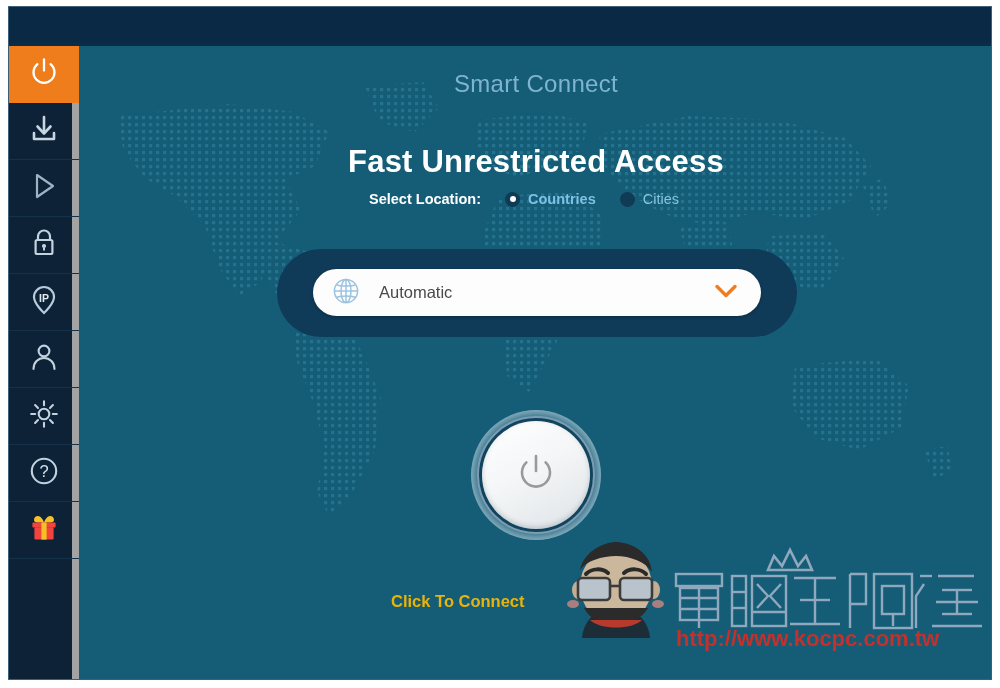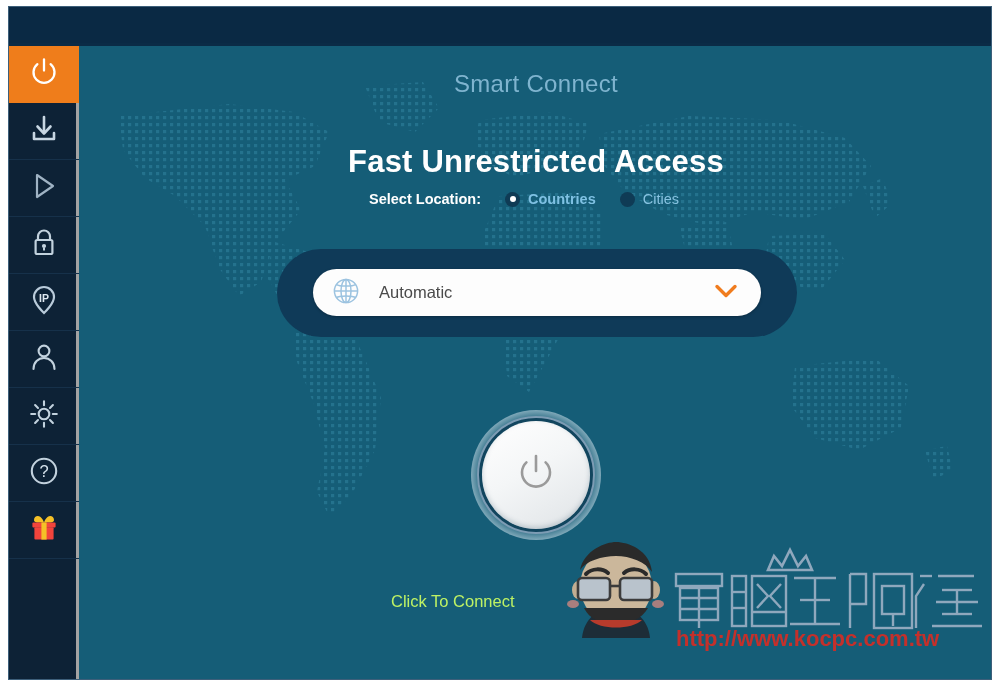--- a/index.html
+++ b/index.html
@@ -48,21 +48,21 @@
     width: 38px; height: 30px; display: flex;
     align-items: center; justify-content: center;
     cursor: pointer;
   }
 
   
   #sidebar {
     position: absolute; left: 0; top: 39px;
     width: 70px; height: 635px;
     background: #0d2236;
-    border-right: 3px solid #a3a3a3;
+    border-right: 7px solid #a3a3a3;
   }
   .side-item {
     position: relative;
     width: 70px; height: 57px;
     display: flex; align-items: center; justify-content: center;
     cursor: pointer;
     border-bottom: 1px solid #16314a;
   }
   .side-item.active { background: #ef7d1b; border-bottom-color: #ef7d1b; }
   .side-item .sicon { display: block; }
@@ -165,21 +165,21 @@
     position: absolute; left: 11px; top: 11px;
     width: 108px; height: 108px; border-radius: 50%;
     background: linear-gradient(150deg, #ffffff 0%, #f4f6f7 45%, #dfe3e6 100%);
     display: flex; align-items: center; justify-content: center;
     box-shadow: inset 0 -2px 5px rgba(130,150,165,.45);
   }
 
   
   #click-to-connect {
     position: absolute; left: 312px; top: 546px;
-    color: #bef264; font-size: 16.5px; font-weight: 400;
+    color: #eab308; font-size: 16.5px; font-weight: 700;
     cursor: pointer;
   }
 
   
   #watermark {
     position: absolute; left: 475px; top: 488px;
     width: 440px; height: 118px;
     pointer-events: none;
   }
 

